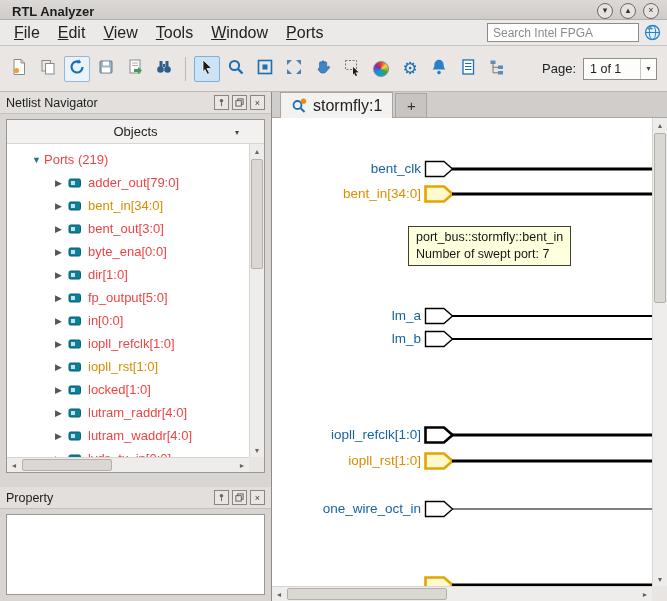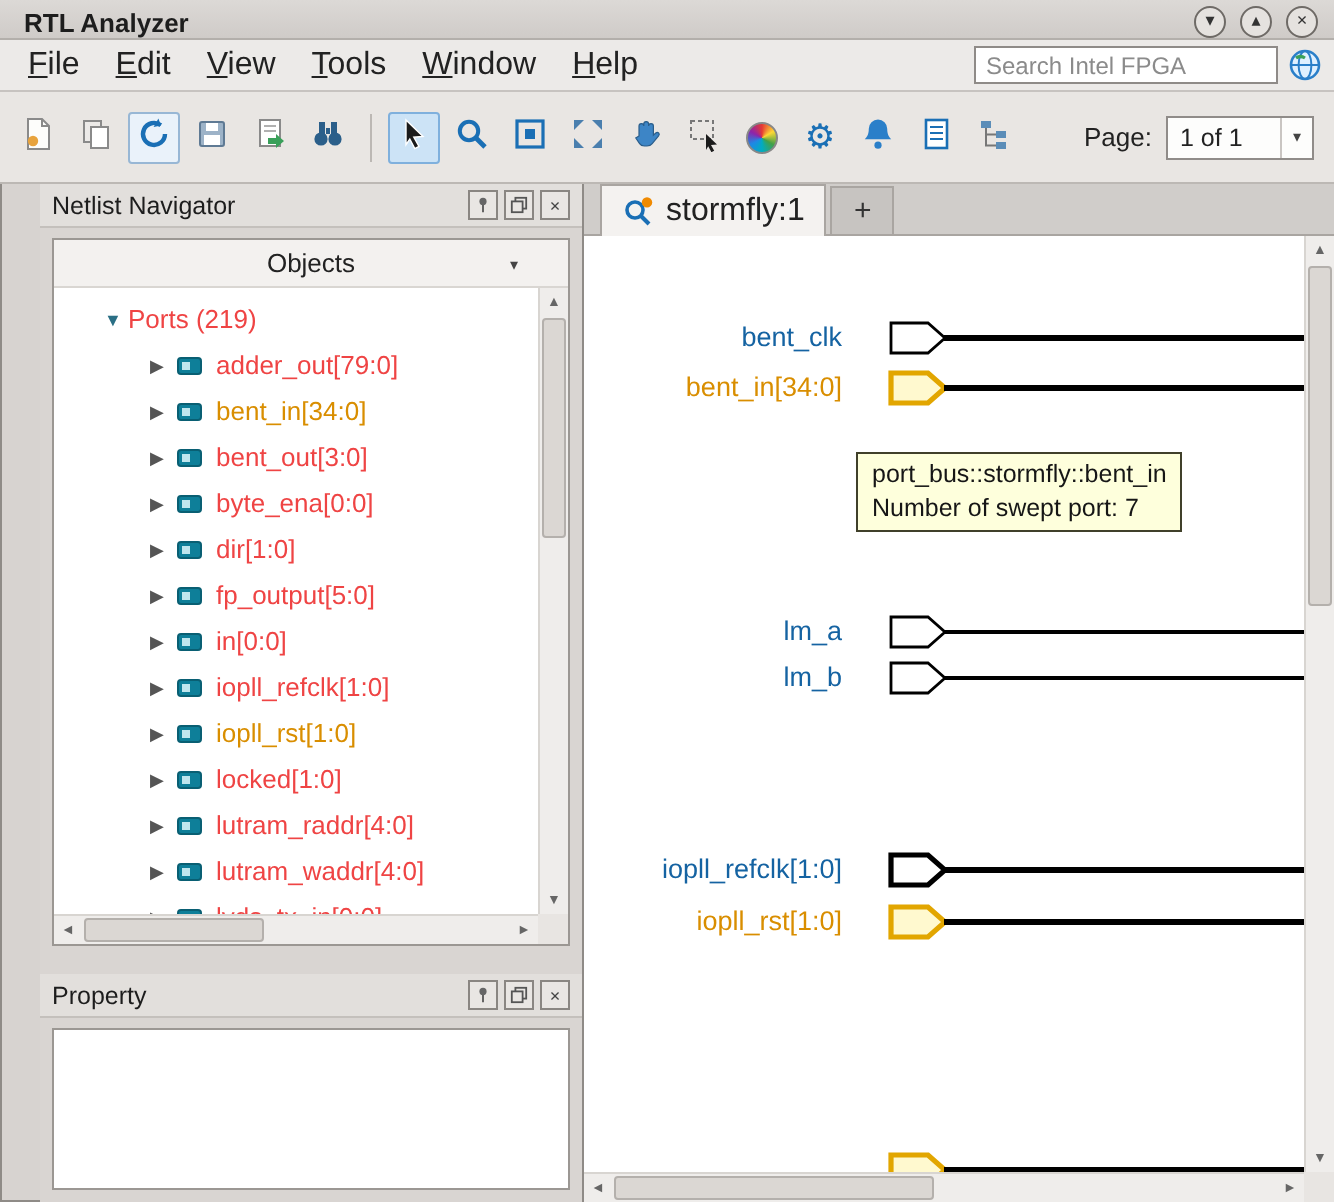--- a/index.html
+++ b/index.html
@@ -36,21 +36,21 @@
   .gearglyph { font-size: 17px; color: #1a6fb5; line-height: 17px; }
   .colorwheel { width: 16px; height: 16px; border-radius: 50%; border: 1px solid #888;
     background: conic-gradient(#e53935,#fdd835,#43a047,#00acc1,#1e88e5,#8e24aa,#e53935); }
   .page-area { margin-left: auto; display: flex; align-items: center; gap: 7px; font-size: 13px; padding-right: 4px; }
   .page-select { width: 74px; height: 22px; border: 1px solid #908c89; background: #fdfdfc;
     display: flex; align-items: center; }
   .page-select .val { flex: 1; padding-left: 6px; font-size: 12.5px; }
   .dd-arrow { width: 16px; text-align: center; font-size: 8px; color: #444; border-left: 1px solid #c9c5c2; line-height: 20px; }
 
   
-  .main { display: flex; height: 509px; padding-left: 20px; }
+  .main { display: flex; height: 509px; }
   .leftcol { width: 272px; display: flex; flex-direction: column; background: #d9d5d2; border-right: 1px solid #8f8b87; }
   .rightcol { flex: 1; display: flex; flex-direction: column; min-width: 0; }
 
   .panel-header { height: 22px; display: flex; align-items: center; padding: 0 6px;
     font-size: 12.5px; color: #1d1d1d; background: #e2dfdc; border-bottom: 1px solid #c4c0bc; }
   .ph-btns { margin-left: auto; display: flex; gap: 3px; }
   .ph-btn { width: 15px; height: 15px; border: 1px solid #8a8682; background: #e9e6e3;
     display: flex; align-items: center; justify-content: center; font-size: 9px; color: #444; }
 
   .nav-panel { height: 395px; display: flex; flex-direction: column; }
@@ -123,21 +123,21 @@
       <div class="winbtn">×</div>
     </div>
   </div>
 
   <div class="menubar">
     <div class="menu-item">File</div>
     <div class="menu-item">Edit</div>
     <div class="menu-item">View</div>
     <div class="menu-item">Tools</div>
     <div class="menu-item">Window</div>
-    <div class="menu-item">Help</div>
+    <div class="menu-item">Ports</div>
     <div class="search-area">
       <input class="search-input" placeholder="Search Intel FPGA" style="">
       <span style="display:flex">
         <svg width="17" height="17" viewBox="0 0 17 17">
             <circle cx="8.5" cy="8.5" r="7" fill="#dff0ff" stroke="#2a7fc9" stroke-width="1.3"></circle>
             <ellipse cx="8.5" cy="8.5" rx="3.2" ry="7" fill="none" stroke="#2a7fc9" stroke-width="1"></ellipse>
             <line x1="1.5" y1="8.5" x2="15.5" y2="8.5" stroke="#2a7fc9" stroke-width="1"></line>
             <path d="M4 5c1.5-1 3-1 4.5 0" fill="none" stroke="#3aa05a" stroke-width="1.6"></path>
           </svg>
       </span>
@@ -534,20 +534,27 @@
           </div>
 
           <div class="port hl" style="top:334px">
             <span class="plabel">iopll_rst[1:0]</span>
             <svg class="pent hlp" width="30" height="18" viewBox="0 0 30 18">
                 <polygon points="1.5,1.5 20,1.5 28.5,9 20,16.5 1.5,16.5"></polygon>
               </svg>
             <div class="pline" style="height:3px"></div>
           </div>
 
+          <div class="port" style="top:382px">
+            <span class="plabel">one_wire_oct_in</span>
+            <svg class="pent" width="30" height="18" viewBox="0 0 30 18">
+                <polygon points="1.5,1.5 20,1.5 28.5,9 20,16.5 1.5,16.5"></polygon>
+              </svg>
+            <div class="pline" style="height:1px"></div>
+          </div>
 
           <div class="port hl" style="top:458px">
             <svg class="pent hlp" width="30" height="18" viewBox="0 0 30 18">
                 <polygon points="1.5,1.5 20,1.5 28.5,9 20,16.5 1.5,16.5"></polygon>
               </svg>
             <div class="pline" style="height:3px"></div>
           </div>
 
         </div>
 

